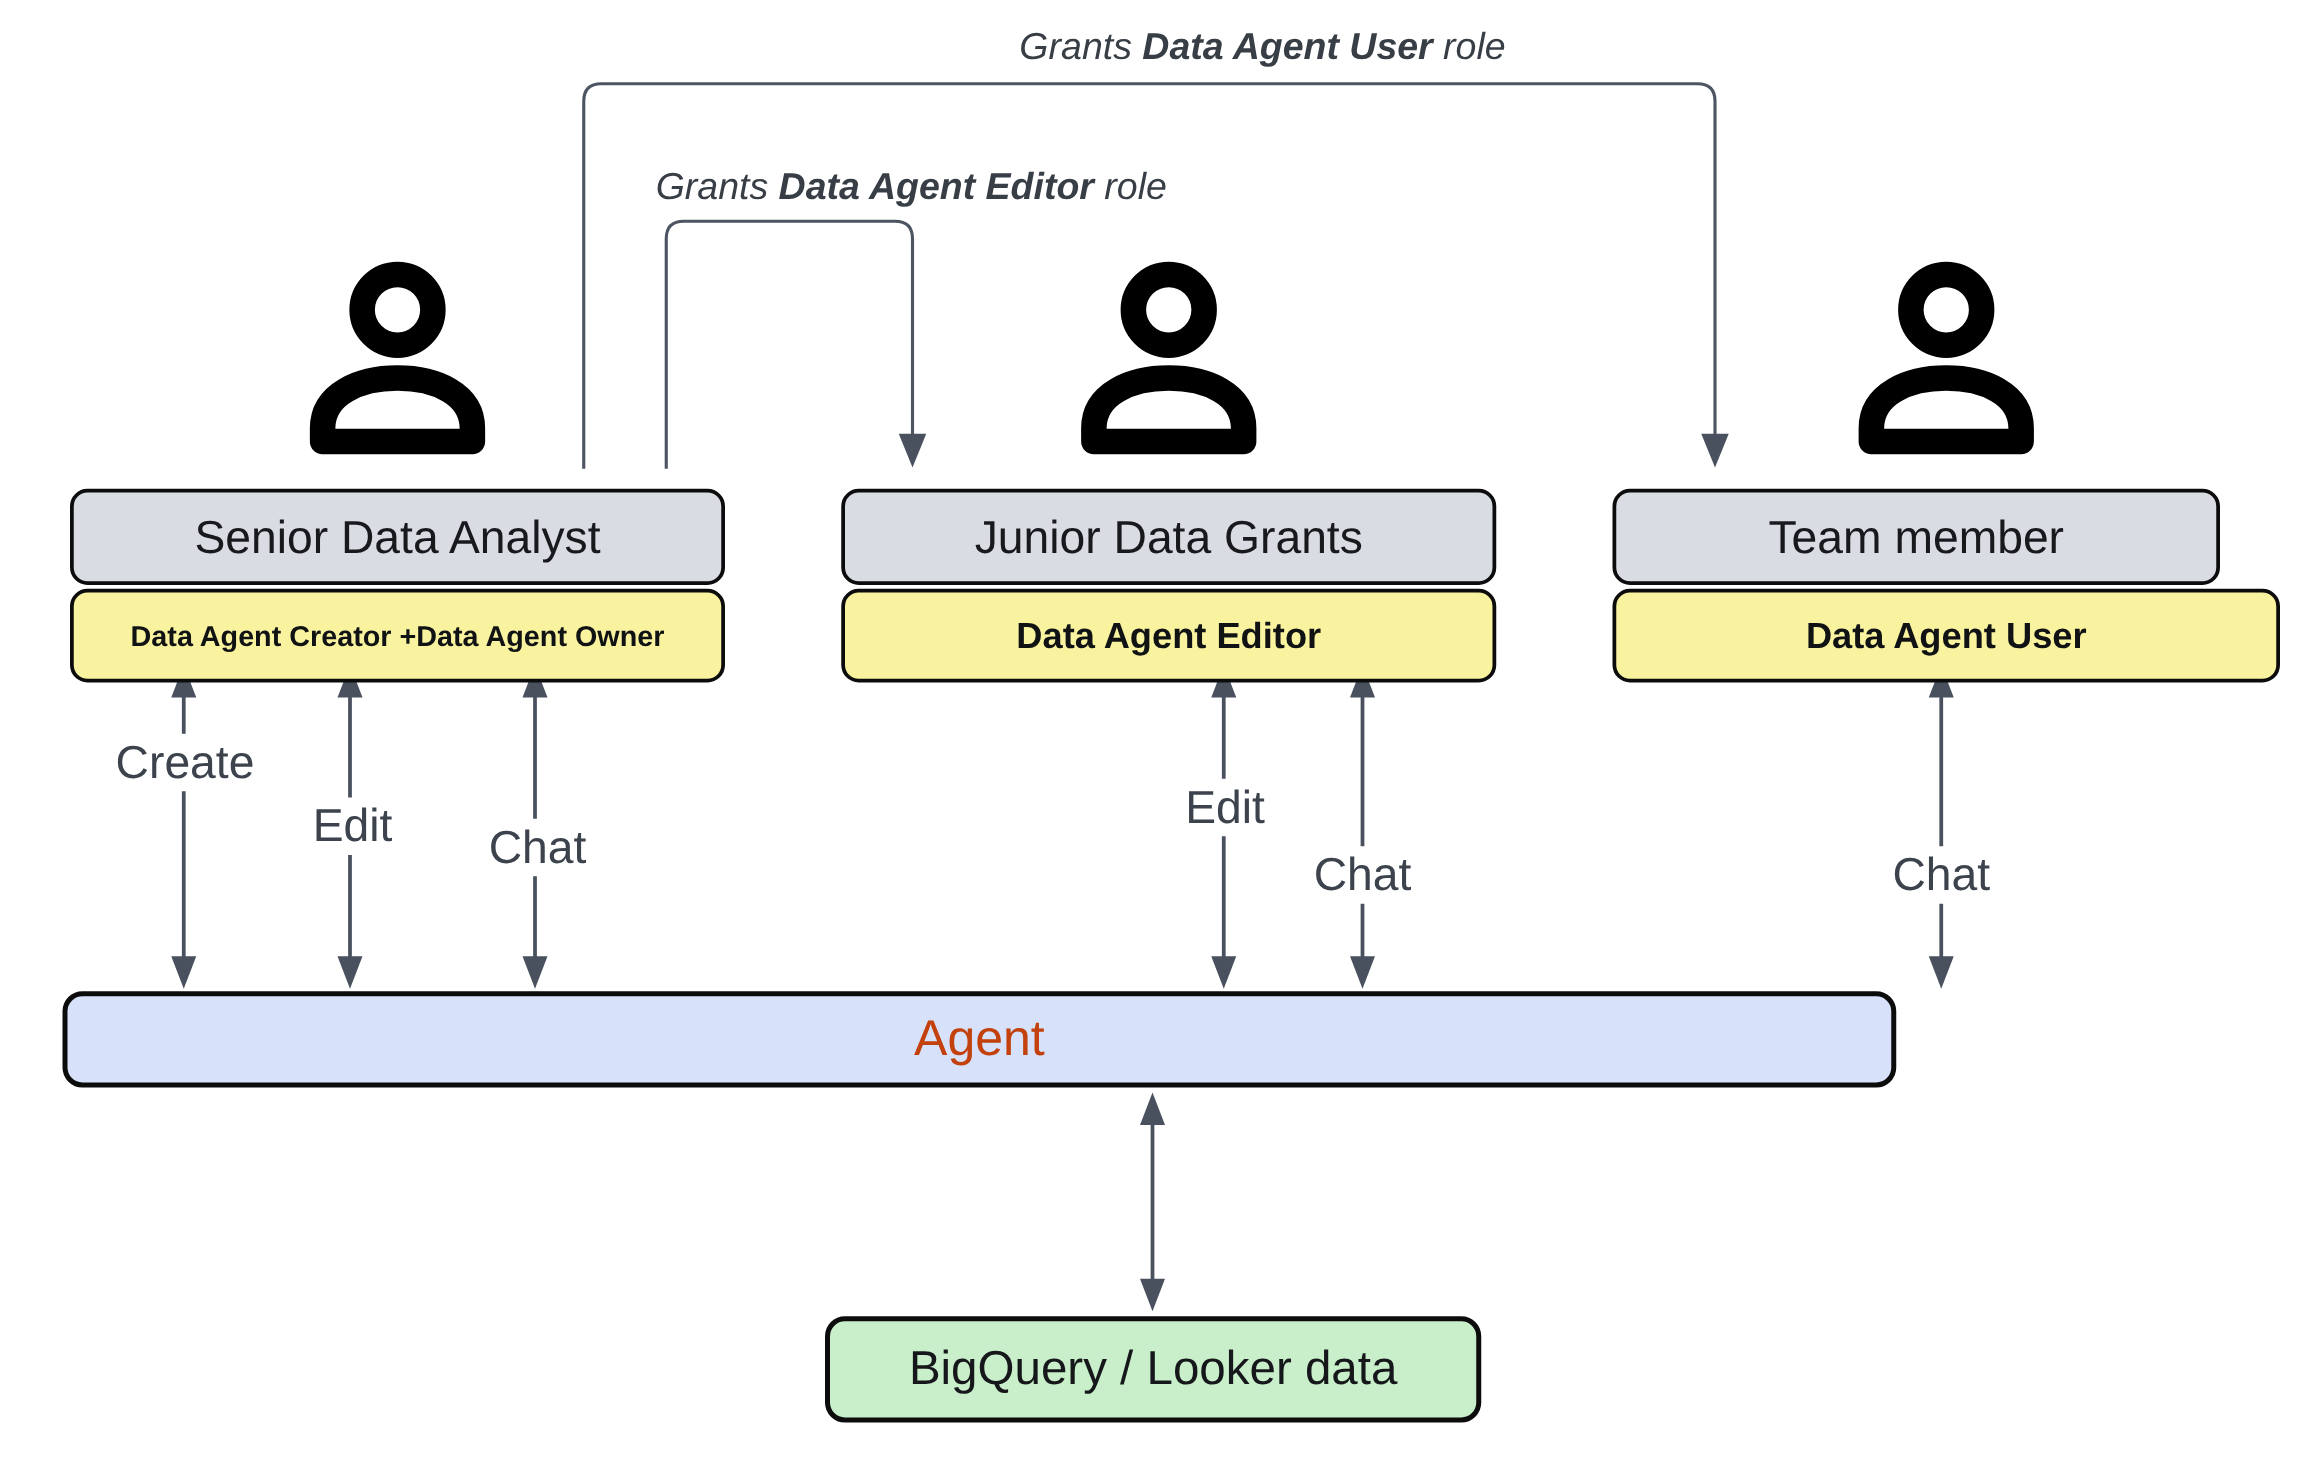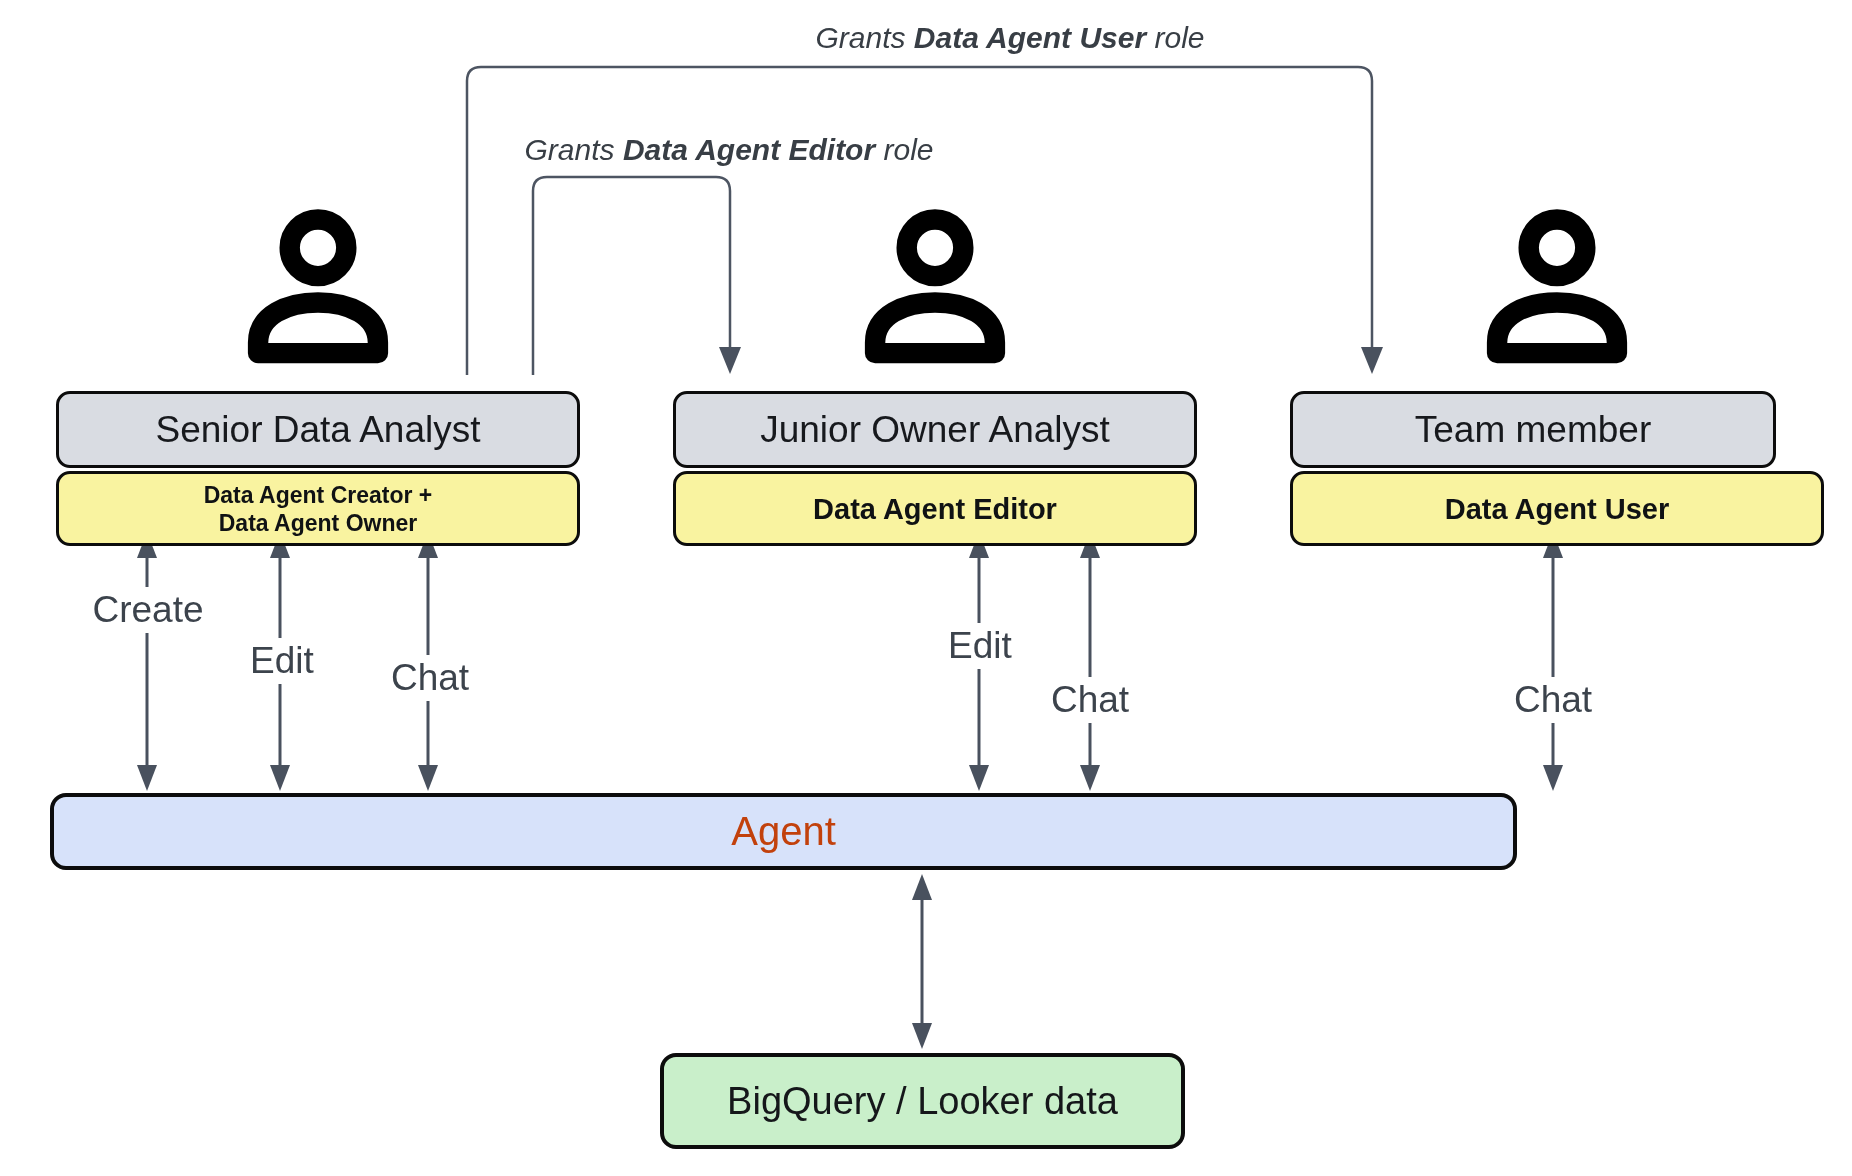--- a/index.html
+++ b/index.html
@@ -6,33 +6,33 @@
   .stage{
     position:relative;width:1852px;height:1176px;background:#ffffff;overflow:hidden;
     font-family:"Liberation Sans",sans-serif;color:#1b1d21;border-radius:25px;
   }
   svg.wires{position:absolute;left:0;top:0;width:1852px;height:1176px;}
 
   
   .card{position:absolute;box-sizing:border-box;border:3.5px solid #0c0c0c;border-radius:14px;
         display:flex;align-items:center;justify-content:center;text-align:center;margin-top:16px;}
   .card.gray{background:#d9dce2;height:77px;font-size:37px;color:#17191d;}
-  .card.yellow{background:#f9f3a0;height:75px;font-weight:bold;color:#101214;flex-direction:column;}
+  .card.yellow{background:#f9f3a0;height:75px;font-weight:bold;color:#101214;flex-direction:row;}
   .card.yellow .role-line{line-height:28px;font-size:29px;}
   .card.yellow.two-line .role-line{font-size:23px;line-height:28px;}
   .card.yellow .role-line:empty{display:none;}
 
   
   .person{position:absolute;width:160px;height:158px;}
 
   
   .bar{position:absolute;box-sizing:border-box;border:4px solid #0c0c0c;border-radius:16px;
        display:flex;align-items:center;justify-content:center;}
   .bar.agent{left:50px;top:793px;width:1467px;height:77px;background:#d7e2fa;font-size:40px;color:#c2410c;}
-  .bar.datasource{left:660px;top:1053px;width:525px;height:96px;background:#c9efca;font-size:38px;color:#15171a;}
+  .bar.datasource{left:660px;top:1053px;width:525px;height:85px;background:#c9efca;font-size:38px;color:#15171a;}
 
   
   .action-label{position:absolute;transform:translate(-50%,-50%);font-size:37px;color:#3c434c;
                 background:#ffffff;padding:2px 8px;white-space:nowrap;}
   .grant-label{position:absolute;transform:translate(-50%,-50%);font-size:30px;font-style:italic;
                color:#383e45;white-space:nowrap;}
   .grant-label b{font-weight:bold;}
 </style>
 </head>
 <body>
@@ -105,21 +105,21 @@
 
   <div class="card gray" style="left:56px;top:375px;width:524px;">
     <span>Senior Data Analyst</span>
   </div>
   <div class="card yellow two-line" style="left:56px;top:455px;width:524px;">
     <div class="role-line">Data Agent Creator +</div>
     <div class="role-line">Data Agent Owner</div>
   </div>
 
   <div class="card gray" style="left:673px;top:375px;width:524px;">
-    <span>Junior Owner Analyst</span>
+    <span>Junior Data Grants</span>
   </div>
   <div class="card yellow" style="left:673px;top:455px;width:524px;">
     <div class="role-line">Data Agent Editor</div>
 
   </div>
 
   <div class="card gray" style="left:1290px;top:375px;width:486px;">
     <span>Team member</span>
   </div>
   <div class="card yellow" style="left:1290px;top:455px;width:534px;">

